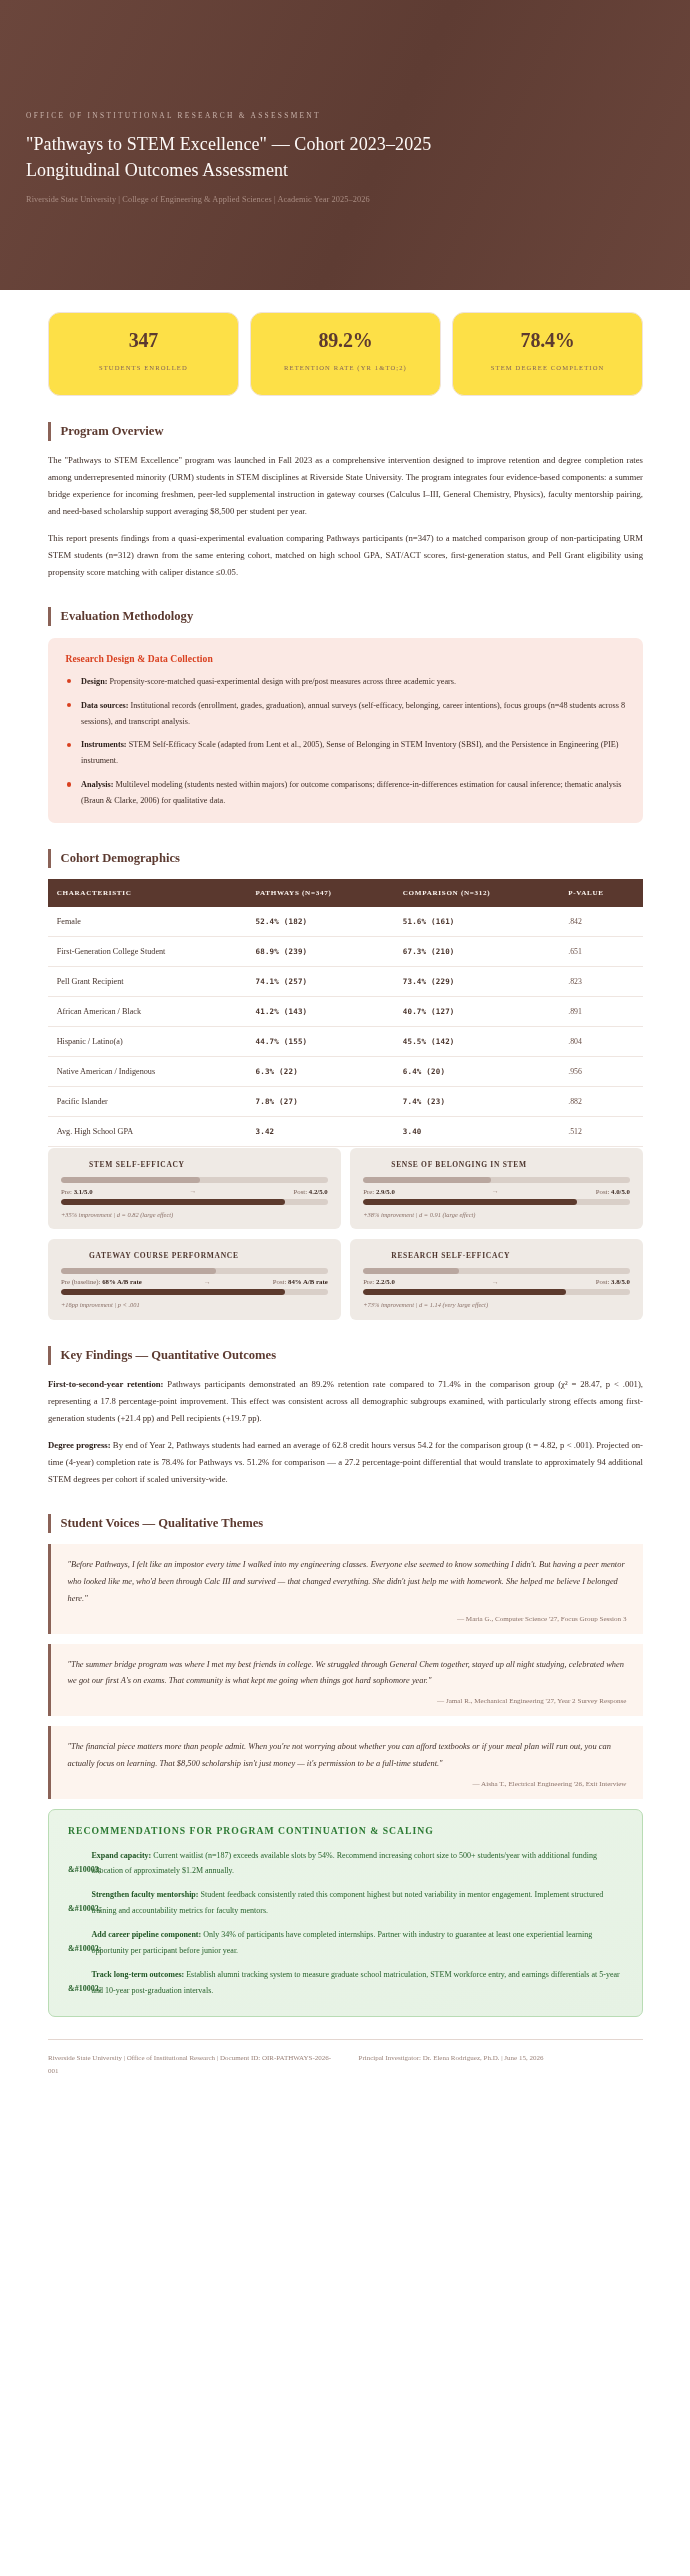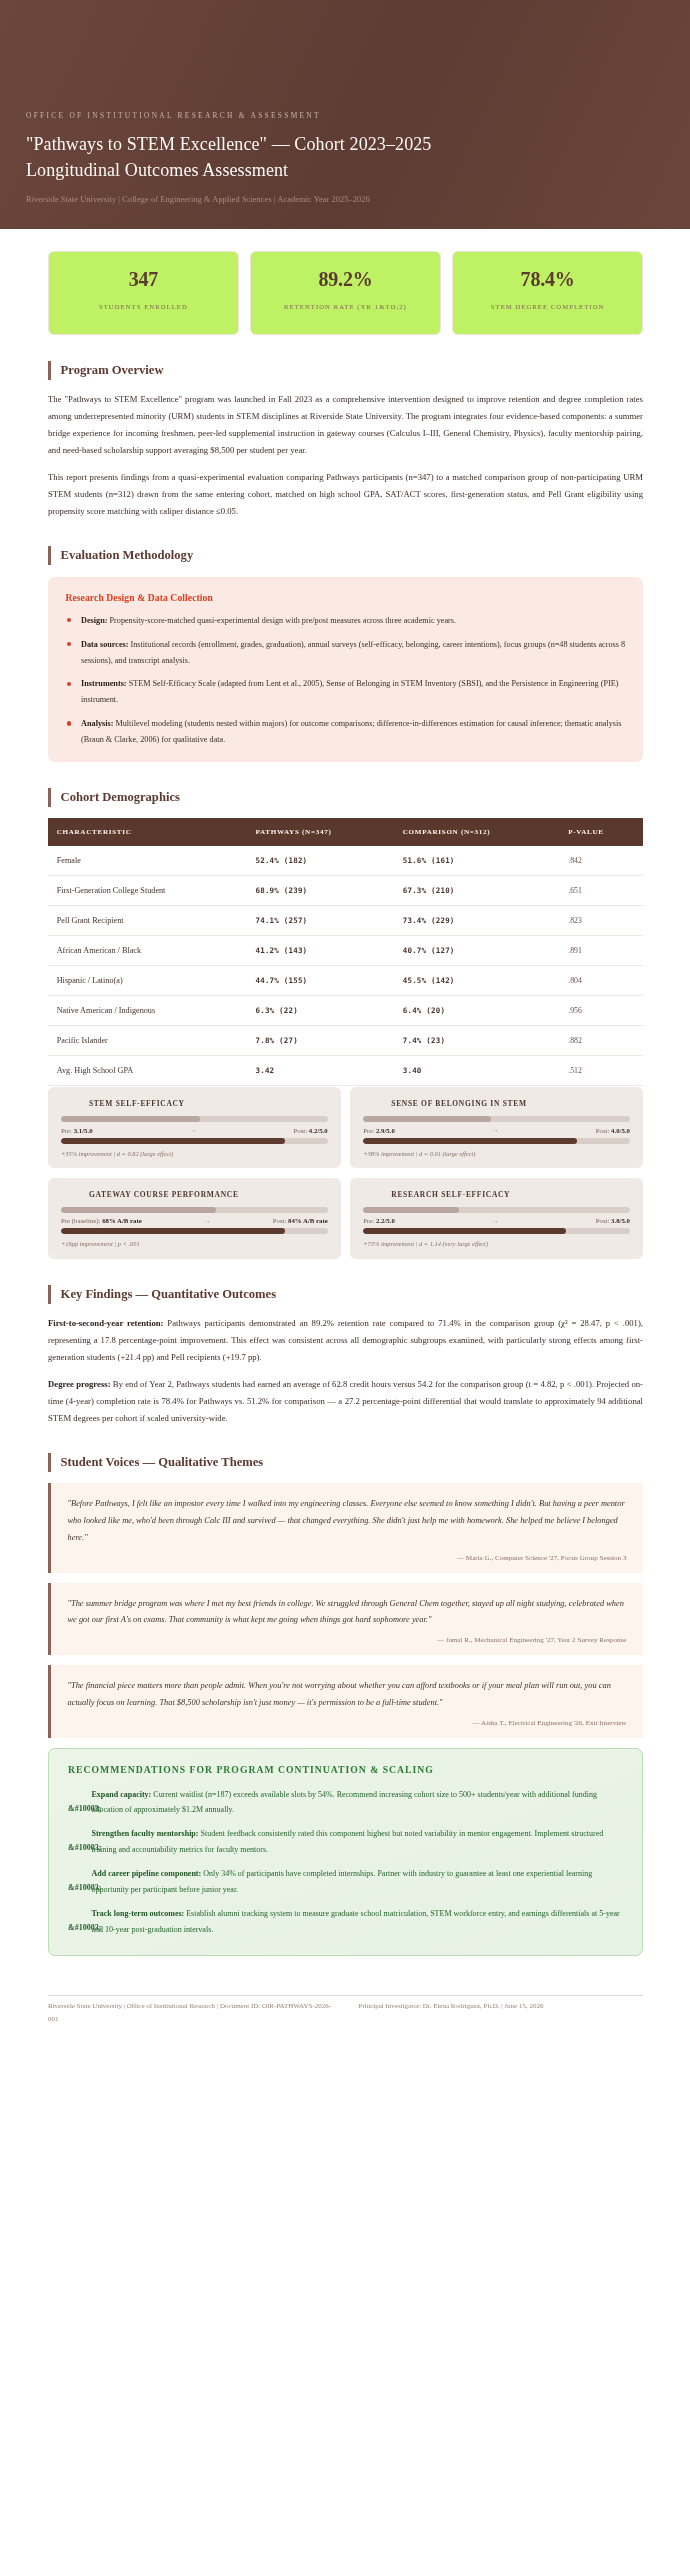--- a/index.html
+++ b/index.html
@@ -11,21 +11,21 @@
     -webkit-font-smoothing:antialiased;
   }
   .page{width:691px;min-height:2576px;position:relative;background:#fff;}
 
   
   .banner{
     background:#654138;
     background-image:linear-gradient(115deg,#6b463c 0%,#5e3c33 55%,#6a453b 100%);
     padding:111px 26px 22.6px 26px;
     box-sizing:border-box;
-    height:229px;
+    height:290px;
   }
   .banner-eyebrow{
     color:#c9b3ab;
     font-size:7.4px;
     letter-spacing:2.3px;
     font-family:"Liberation Serif", serif;
     margin-bottom:11.3px;
   }
   .banner-title{
     color:#fdf9f7;
@@ -43,23 +43,23 @@
 
   
   .stats{
     display:flex;
     gap:11.3px;
     padding:22px 48px 0 48px;
     box-sizing:border-box;
   }
   .stat-card{
     flex:1;
-    background:#bef264;
+    background:#fde047;
     border:0.9px solid #f0e3db;
-    border-radius:6px;
+    border-radius:12px;
     text-align:center;
     padding:17.4px 5.2px 15.7px 5.2px;
     box-sizing:border-box;
     min-height:84px;
   }
   .stat-value{
     font-size:20px;
     font-weight:700;
     color:#5c3a30;
     letter-spacing:-0.2px;
@@ -261,23 +261,23 @@
     left:0;top:14px;
     font-size:8px;
     font-weight:700;
     color:#27622c;
     white-space:nowrap;
   }
   ol.rec-list li b{font-weight:700;color:#1f5524;}
 
   
   .footer{
-    margin-top:39px;
+    margin-top:22px;
     border-top:0.9px solid #e3d6d0;
-    padding-top:4px;
+    padding-top:12px;
     display:flex;
     gap:26px;
   }
   .footer-col{
     flex:1;
     font-size:7px;
     line-height:1.85;
     color:#9b837a;
   }
 </style>

